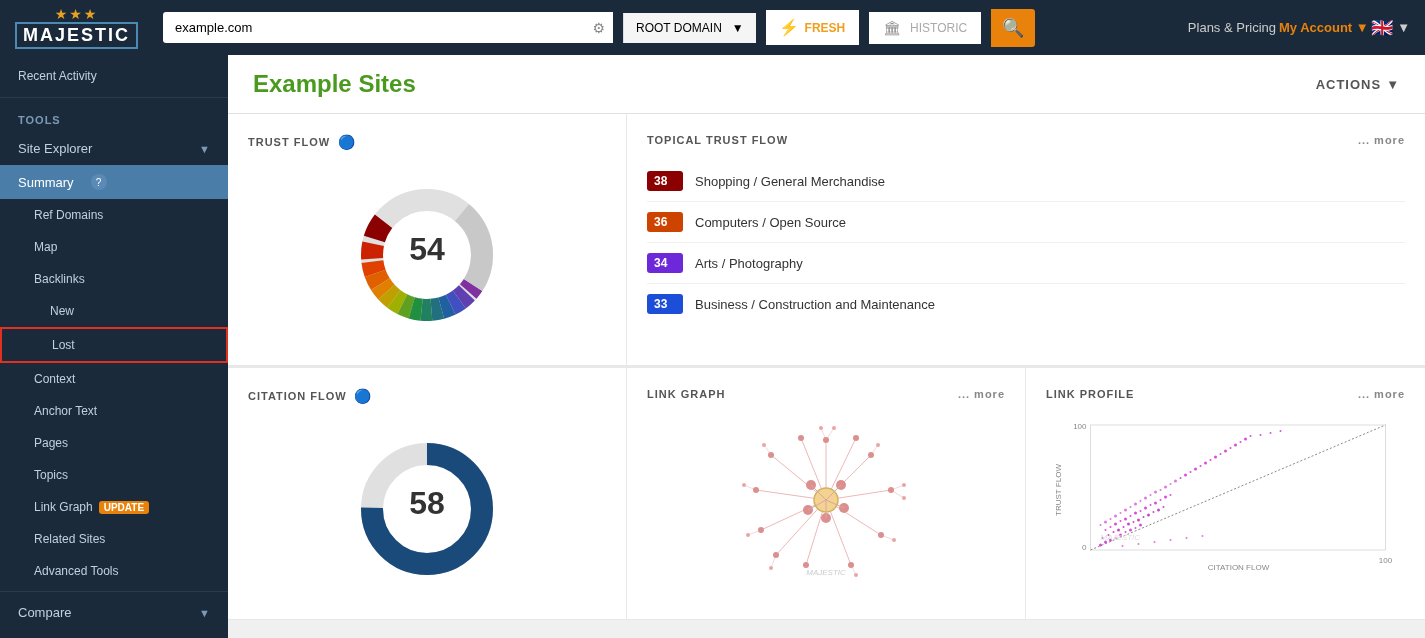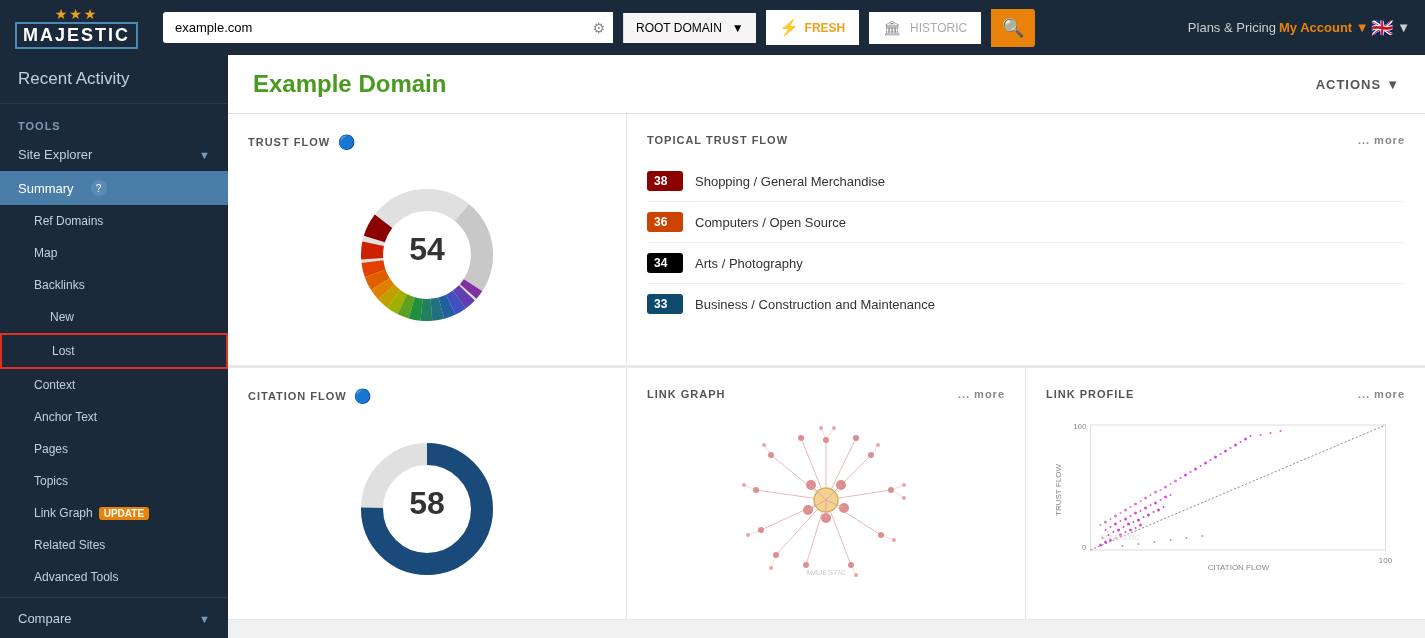--- a/index.html
+++ b/index.html
@@ -189,21 +189,21 @@
       height: 1px;
       background: #2a3a4a;
       margin: 4px 0;
     }
     .recent-activity-header {
       display: flex;
       align-items: center;
       padding: 14px 18px 10px;
       color: #c0d0e0;
     }
-    .recent-activity-header span { font-size: 17px; }
+    .recent-activity-header span { font-size: 12px; }
 
     
     .main {
       flex: 1;
       background: #f0f0f0;
       overflow-y: auto;
     }
     .page-header {
       background: #fff;
       padding: 15px 25px;
@@ -452,21 +452,21 @@
     </div>
 
     <div class="sidebar-item">
       
     </div>
   </div>
 
   <div class="main">
 
     <div class="page-header">
-      <h1 class="page-title">Example Domain</h1>
+      <h1 class="page-title">Example Sites</h1>
       <button class="actions-btn">
         <span>ACTIONS</span>
         <span>▼</span>
       </button>
     </div>
 
     <div style="display:grid; grid-template-columns: 1fr 2fr; background:#fff; border-bottom:1px solid #e8e8e8;">
 
       <div class="panel" style="border-right:1px solid #e8e8e8;">
         <div class="panel-title">
@@ -509,25 +509,25 @@
         <div id="ttf-list">
         <div class="ttf-row">
       <span class="ttf-badge" style="background:#8b0000">38</span>
       <span class="ttf-label">Shopping / General Merchandise</span>
     </div>
             <div class="ttf-row">
       <span class="ttf-badge" style="background:#cc4400">36</span>
       <span class="ttf-label">Computers / Open Source</span>
     </div>
             <div class="ttf-row">
-      <span class="ttf-badge" style="background:#000000">34</span>
+      <span class="ttf-badge" style="background:#6d28d9">34</span>
       <span class="ttf-label">Arts / Photography</span>
     </div>
             <div class="ttf-row">
-      <span class="ttf-badge" style="background:#0c4a6e">33</span>
+      <span class="ttf-badge" style="background:#1d4ed8">33</span>
       <span class="ttf-label">Business / Construction and Maintenance</span>
     </div>
           </div>
       </div>
     </div>
 
     <div class="bottom-row">
 
       <div class="panel citation-panel">
         <div class="panel-title">

